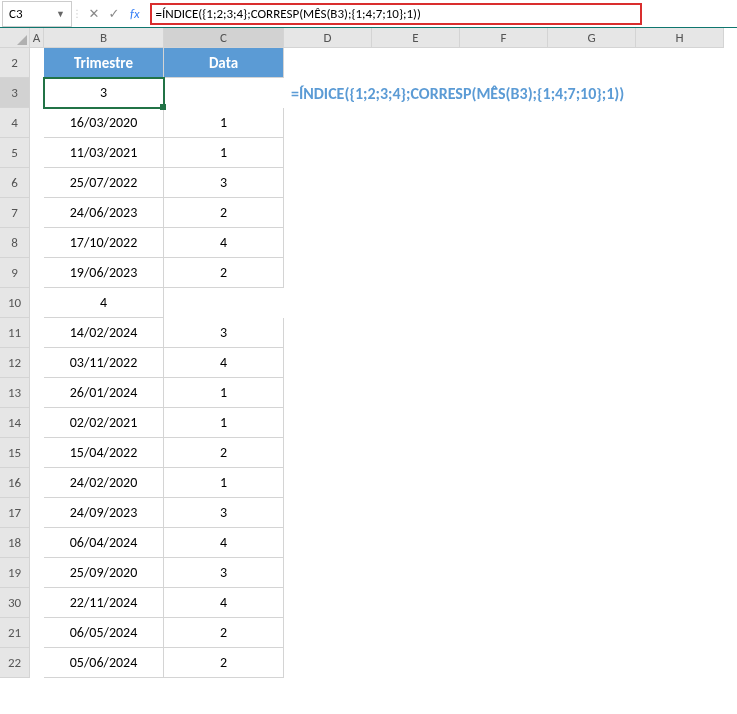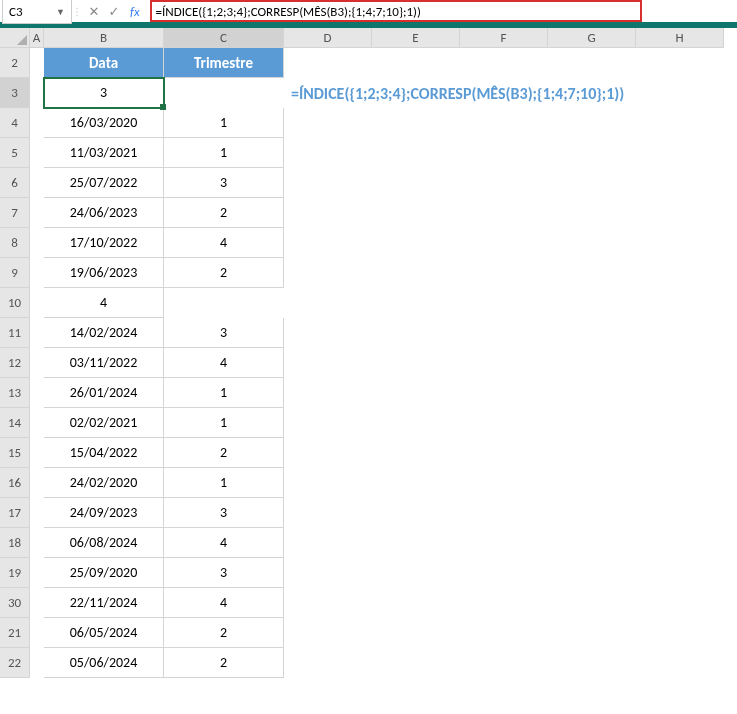--- a/index.html
+++ b/index.html
@@ -12,21 +12,21 @@
       background: #ffffff;
       width: 737px;
       height: 714px;
       overflow: hidden;
       position: relative;
     }
     .formula-bar {
       display: flex;
       align-items: center;
       height: 28px;
-      border-bottom: 6px solid #0f766e;
+      border-bottom: 1px solid #0f766e;
       background: #ffffff;
       justify-content: space-between;
     }
     .name-box {
       width: 70px;
       height: 26px;
       border: 1px solid #cccccc;
       display: flex;
       align-items: center;
       padding: 0 6px;
@@ -218,22 +218,22 @@
     <div class="col-header col-D">D</div>
     <div class="col-header col-E">E</div>
     <div class="col-header col-F">F</div>
     <div class="col-header col-G">G</div>
     <div class="col-header col-H">H</div>
   </div>
   <div id="rows-container">
       <div class="row">
         <div class="row-header">2</div>
         <div class="cell col-A no-border"></div>
+        <div class="cell col-C header-cell">Trimestre</div>
         <div class="cell col-B header-cell">Data</div>
-        <div class="cell col-C header-cell">Trimestre</div>
         <div class="cell col-D no-border"></div>
         <div class="cell col-E no-border"></div>
         <div class="cell col-F no-border"></div>
         <div class="cell col-G no-border"></div>
         <div class="cell col-H no-border"></div>
       </div>
       <div class="row">
         <div class="row-header selected">3</div>
         <div class="cell col-A no-border"></div>
         <div class="cell col-C active">3</div>
@@ -392,21 +392,21 @@
         <div class="cell col-C">3</div>
         <div class="cell col-D no-border"></div>
         <div class="cell col-E no-border"></div>
         <div class="cell col-F no-border"></div>
         <div class="cell col-G no-border"></div>
         <div class="cell col-H no-border"></div>
       </div>
       <div class="row">
         <div class="row-header">18</div>
         <div class="cell col-A no-border"></div>
-        <div class="cell col-B">06/08/2024</div>
+        <div class="cell col-B">06/04/2024</div>
         <div class="cell col-C">4</div>
         <div class="cell col-D no-border"></div>
         <div class="cell col-E no-border"></div>
         <div class="cell col-F no-border"></div>
         <div class="cell col-G no-border"></div>
         <div class="cell col-H no-border"></div>
       </div>
       <div class="row">
         <div class="row-header">19</div>
         <div class="cell col-A no-border"></div>

